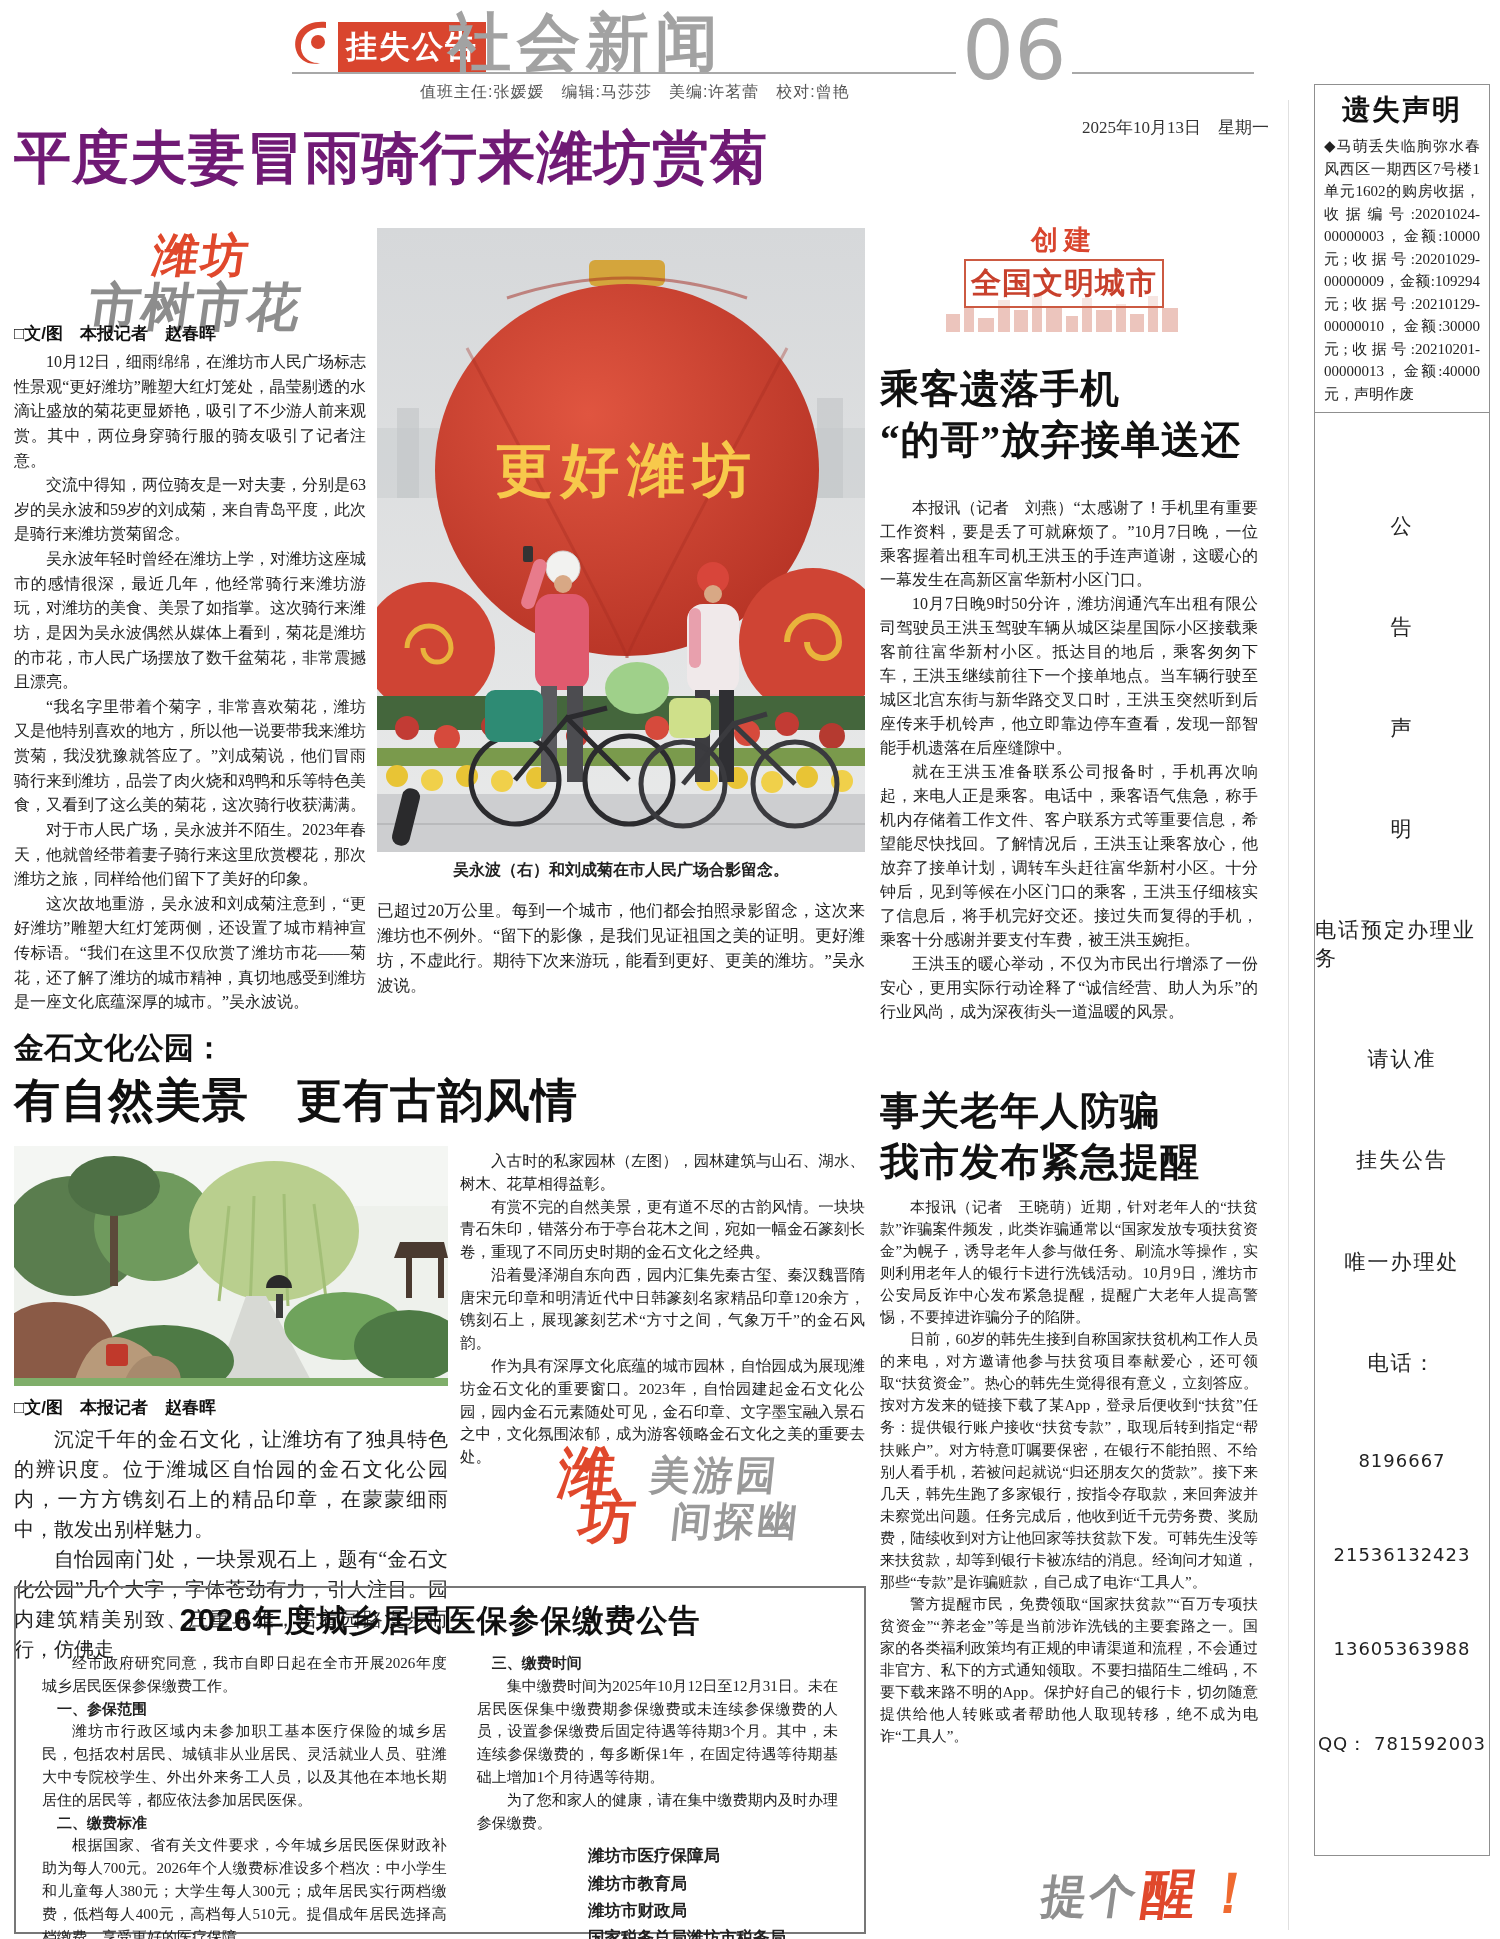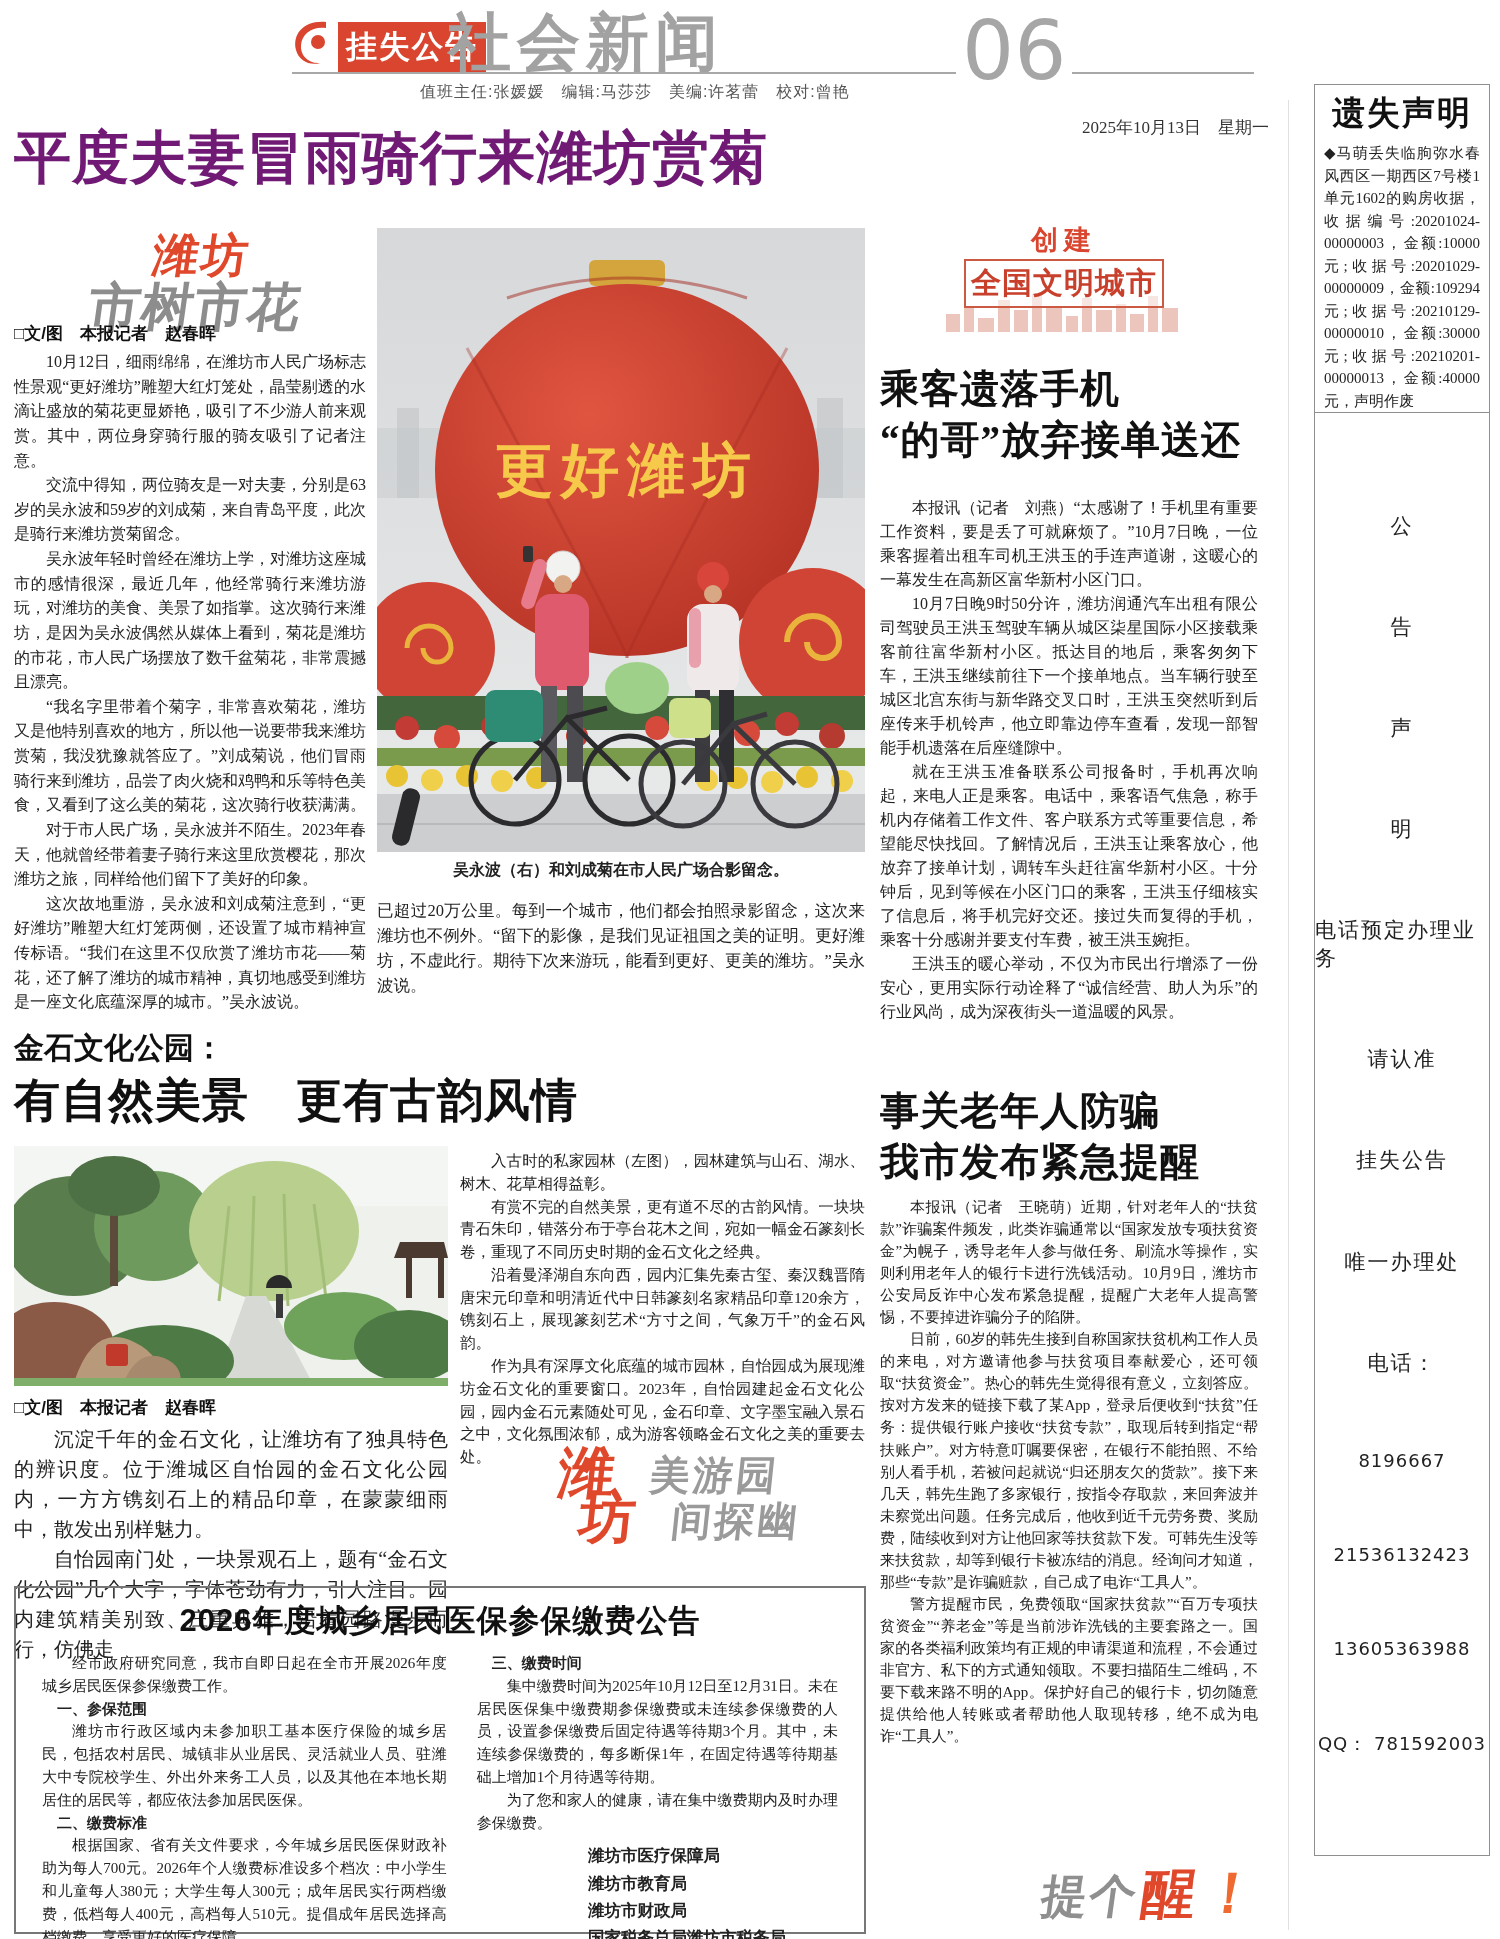--- a/index.html
+++ b/index.html
@@ -62,21 +62,21 @@
   .notice-cols .nc-l{flex:1.12;}
   .notice-cols .nc-r{flex:1;}
   .notice p{margin:0;text-indent:2em;text-align:justify;}
   .notice .nh{font-weight:bold;text-indent:1em;font-family:"Liberation Sans","DejaVu Sans",sans-serif;}
   .sigs{width:fit-content;margin:8px 52px 0 auto;font-weight:bold;font-size:16.5px;line-height:1.65;
     font-family:"Liberation Sans","DejaVu Sans",sans-serif;}
   .sigs p{margin:0;text-indent:0;text-align:left;}
   
   .sb-box{width:176px;border:1px solid #8f8f8f;box-sizing:border-box;background:#fff;}
   .sb1{padding:6px 9px 10px 9px;}
-  .sb1-title{text-align:center;font-size:33px;font-weight:bold;letter-spacing:2px;color:#111;}
+  .sb1-title{text-align:center;font-size:28px;font-weight:bold;letter-spacing:2px;color:#111;}
   .sb1-text{font-size:15px;line-height:1.5;text-align:justify;margin-top:6px;color:#222;}
   .sb2{height:1444px;display:flex;flex-direction:column;justify-content:space-evenly;
     align-items:center;padding:26px 0;}
   .sb2 .it{font-size:21px;color:#222;letter-spacing:2px;}
   .sb2 .num{font-family:"DejaVu Sans",sans-serif;font-size:18px;letter-spacing:1px;}
   .vline{width:1px;background:#e0e0e0;}
 </style>
 </head>
 <body>
 

